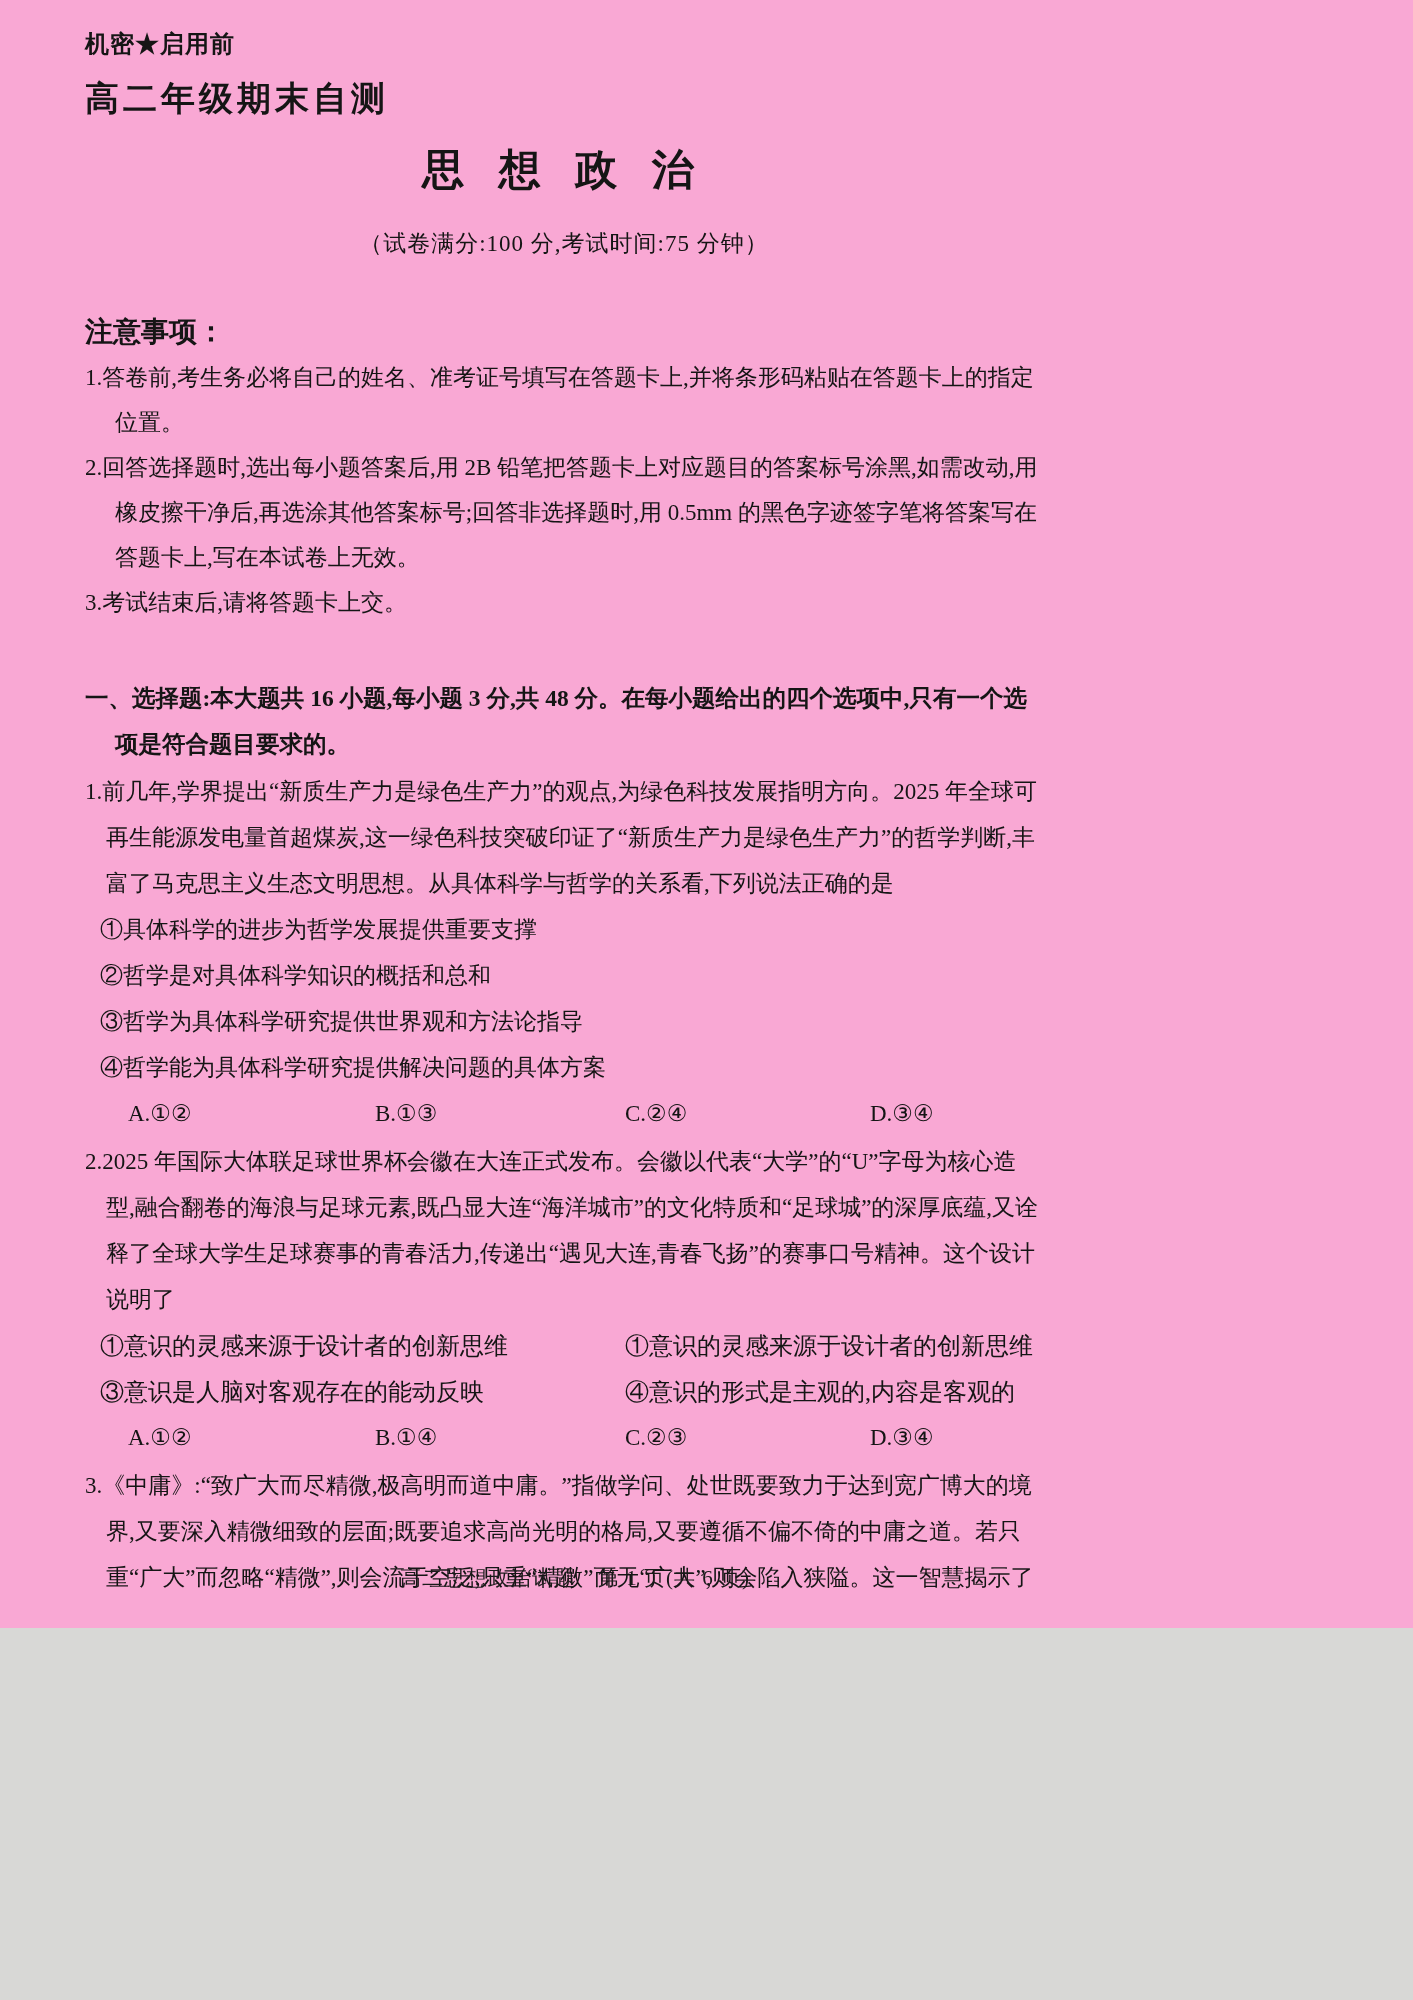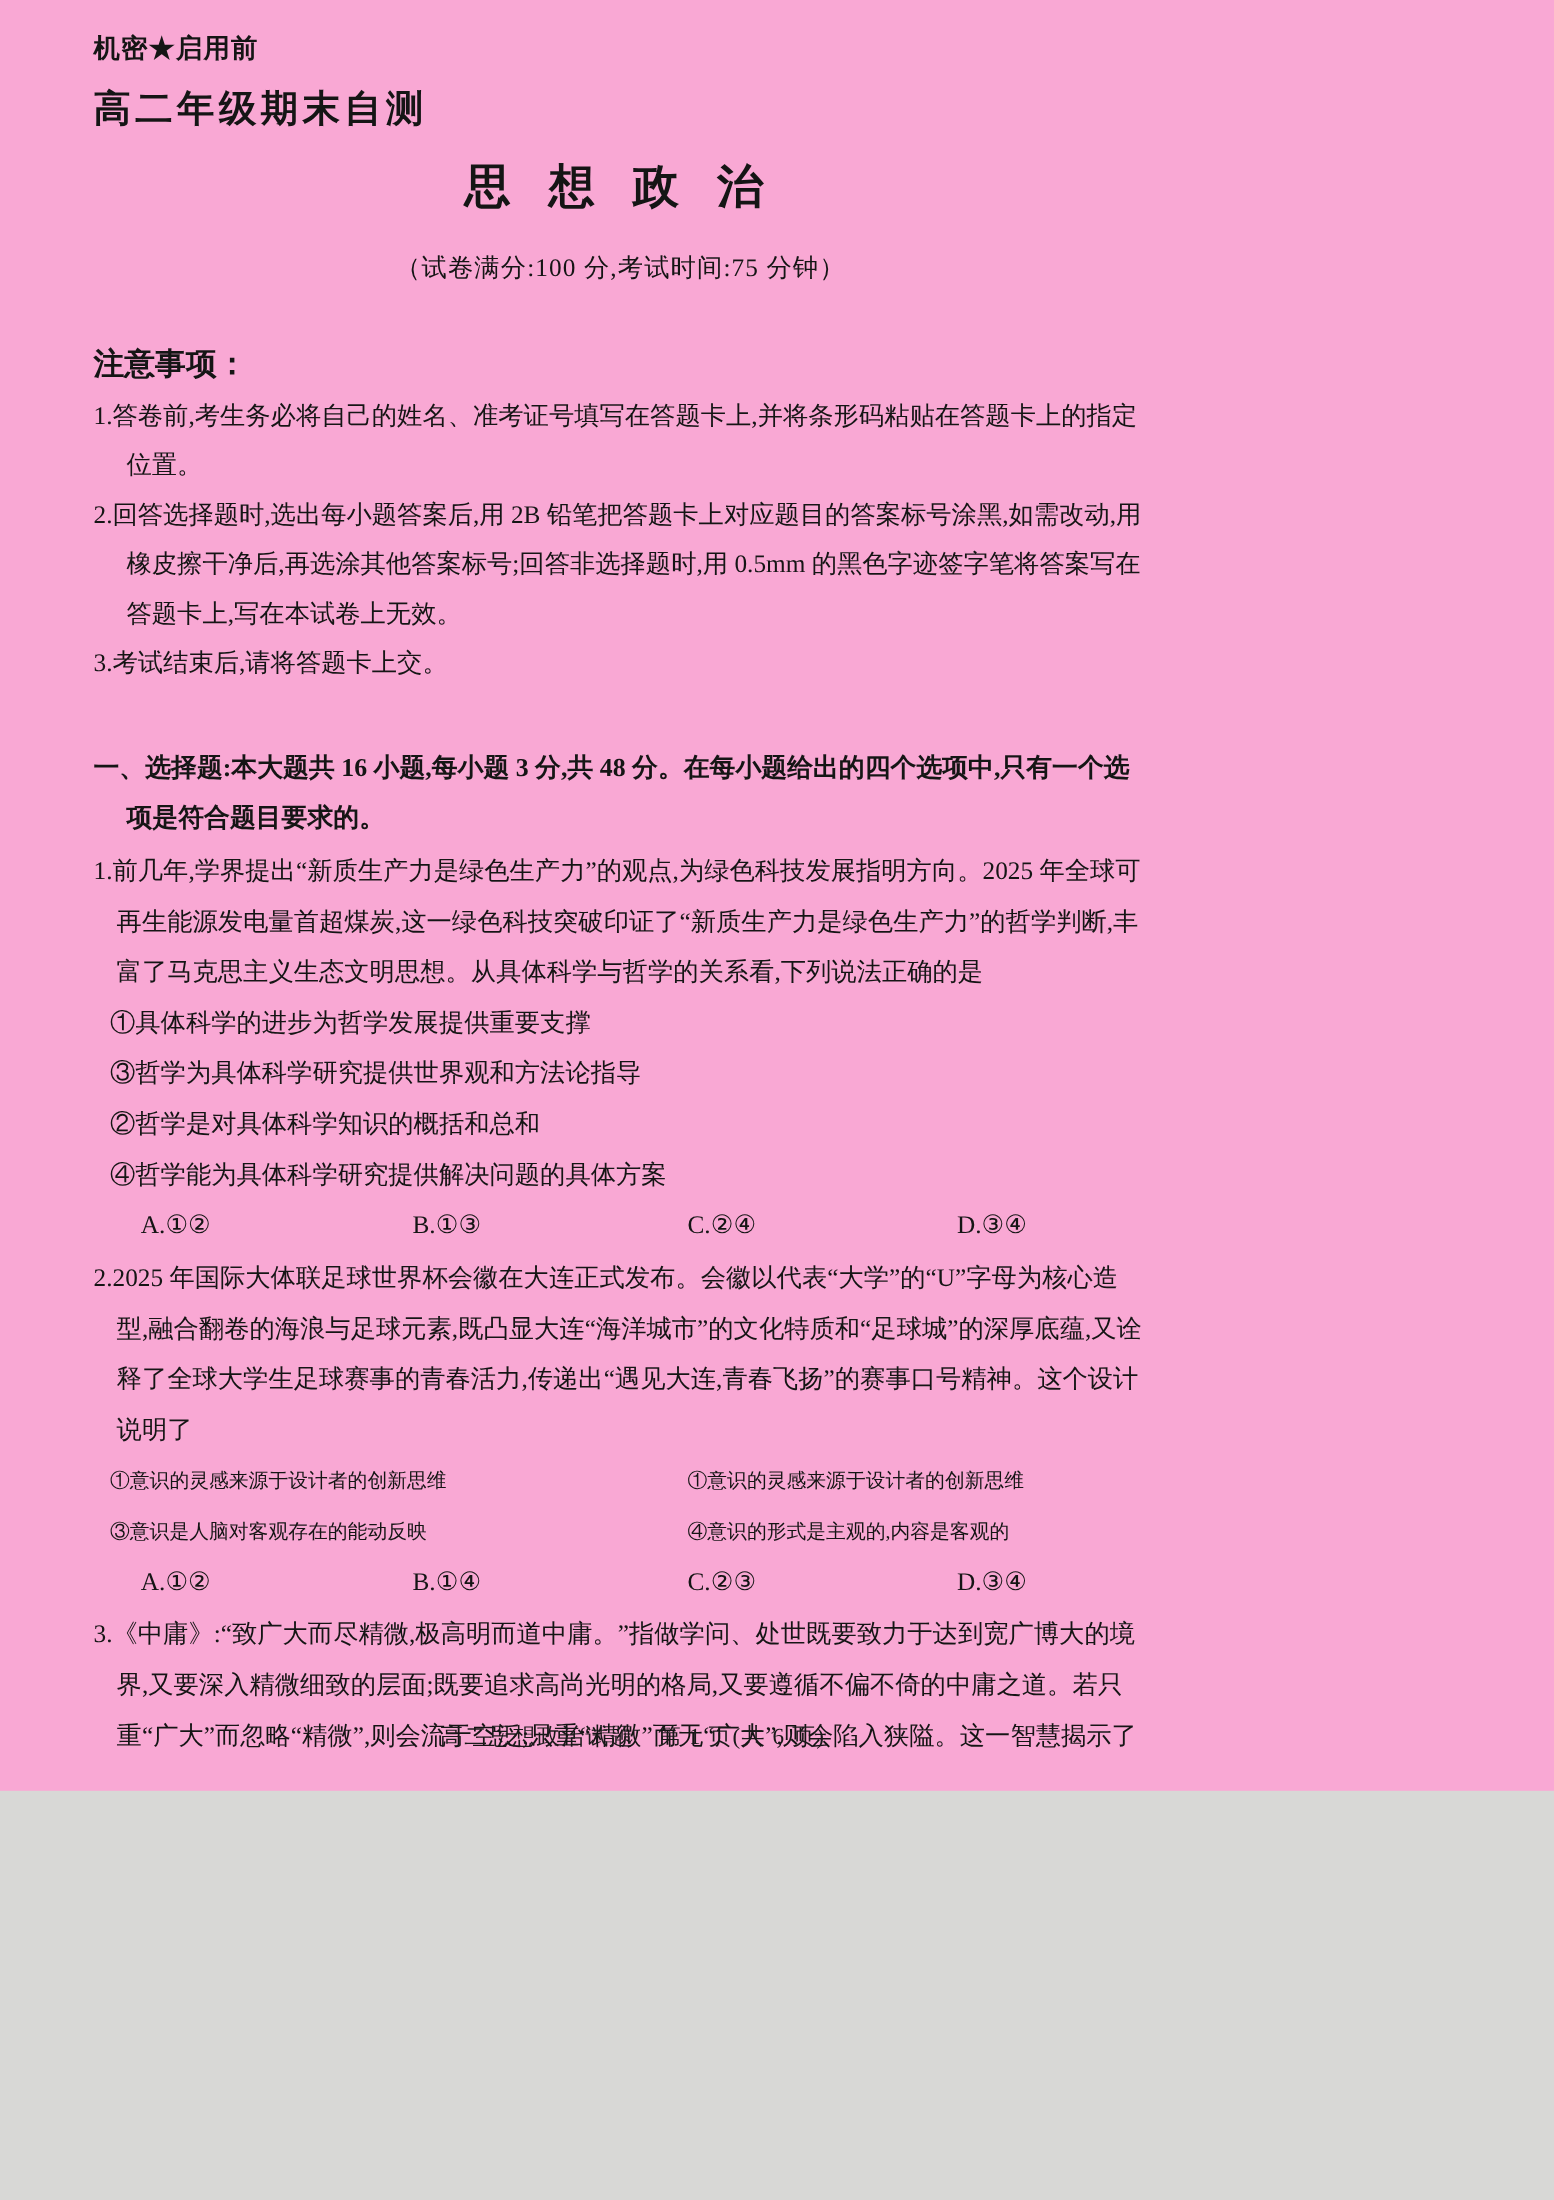--- a/index.html
+++ b/index.html
@@ -78,21 +78,21 @@
     text-indent: -21px;
   }
   .opt {
     font-size: 23px;
     line-height: 46px;
     padding-left: 15px;
   }
   .opt-pair {
     display: grid;
     grid-template-columns: 525px 1fr;
-    font-size: 18px;
+    font-size: 24px;
     line-height: 46px;
     padding-left: 15px;
   }
   .choices {
     display: grid;
     grid-template-columns: 247px 250px 245px 1fr;
     font-size: 23px;
     line-height: 46px;
     padding-left: 43px;
   }
@@ -124,22 +124,22 @@
     <div class="notice-heading">注意事项：</div>
     <p class="notice-item">1.答卷前,考生务必将自己的姓名、准考证号填写在答题卡上,并将条形码粘贴在答题卡上的指定位置。</p>
     <p class="notice-item">2.回答选择题时,选出每小题答案后,用 2B 铅笔把答题卡上对应题目的答案标号涂黑,如需改动,用橡皮擦干净后,再选涂其他答案标号;回答非选择题时,用 0.5mm 的黑色字迹签字笔将答案写在答题卡上,写在本试卷上无效。</p>
     <p class="notice-item">3.考试结束后,请将答题卡上交。</p>
 
     <p class="section-heading">一、选择题:本大题共 16 小题,每小题 3 分,共 48 分。在每小题给出的四个选项中,只有一个选项是符合题目要求的。</p>
 
     <div class="question">
       <p class="stem">1.前几年,学界提出“新质生产力是绿色生产力”的观点,为绿色科技发展指明方向。2025 年全球可再生能源发电量首超煤炭,这一绿色科技突破印证了“新质生产力是绿色生产力”的哲学判断,丰富了马克思主义生态文明思想。从具体科学与哲学的关系看,下列说法正确的是</p>
       <p class="opt">①具体科学的进步为哲学发展提供重要支撑</p>
+      <p class="opt">②哲学是对具体科学知识的概括和总和</p>
       <p class="opt">③哲学为具体科学研究提供世界观和方法论指导</p>
-      <p class="opt">②哲学是对具体科学知识的概括和总和</p>
       <p class="opt">④哲学能为具体科学研究提供解决问题的具体方案</p>
       <div class="choices">
         <span>A.①②</span>
         <span>B.①③</span>
         <span>C.②④</span>
         <span>D.③④</span>
       </div>
     </div>
 
     <div class="question">

